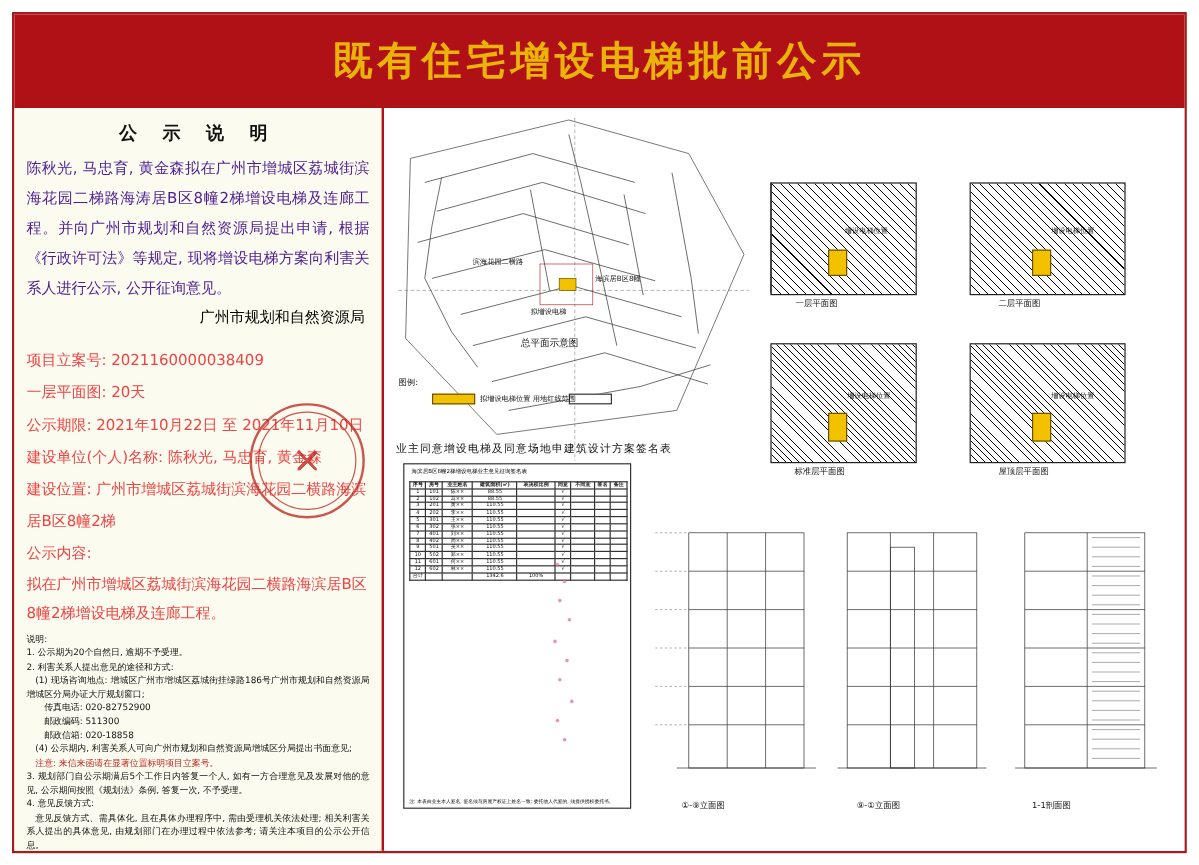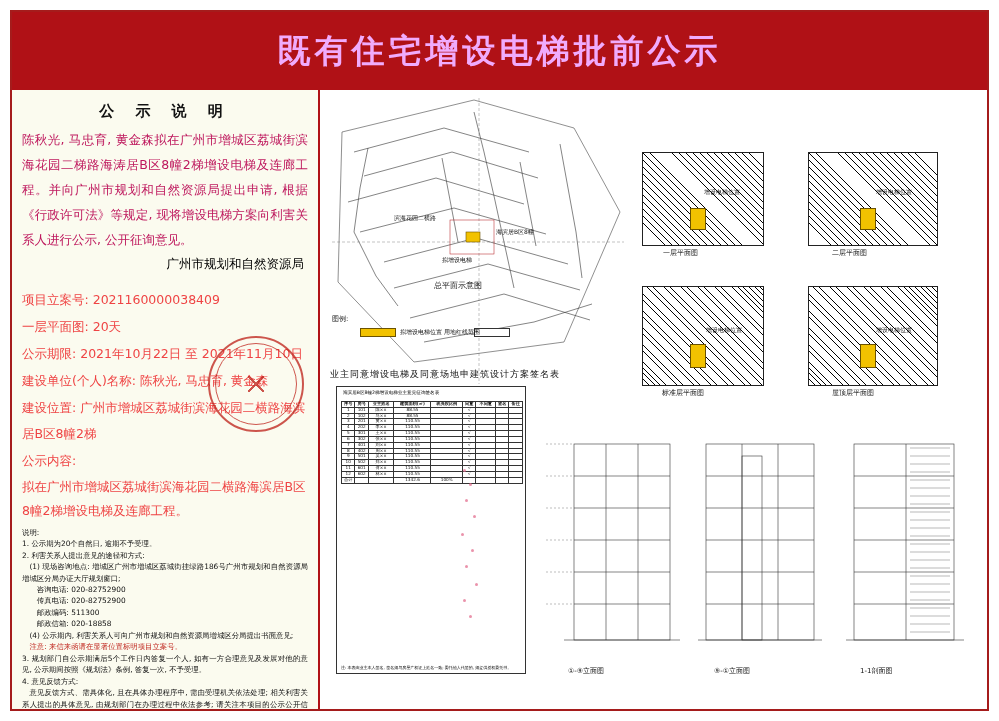--- a/index.html
+++ b/index.html
@@ -1,25 +1,25 @@
 <!DOCTYPE html>
 <html lang="zh"><head>
 <meta charset="utf-8">
 <style>
   html,body{margin:0;padding:0;background:#ffffff;}
   body{width:999px;height:721px;font-family:"DejaVu Sans","Liberation Sans",sans-serif;}
   #sheet{position:relative;width:999px;height:721px;background:#ffffff;box-sizing:border-box;}
   .outer-border{position:absolute;left:10px;top:10px;width:979px;height:701px;border:2px solid #a51c1c;box-sizing:border-box;}
   .title-bar{position:absolute;left:12px;top:12px;width:975px;height:78px;background:#b01116;display:flex;align-items:center;justify-content:center;}
-  .title-bar .t{color:#f0abfc;font-size:33px;letter-spacing:4px;font-weight:bold;font-family:"DejaVu Sans",sans-serif;}
+  .title-bar .t{color:#eab308;font-size:33px;letter-spacing:4px;font-weight:bold;font-family:"DejaVu Sans",sans-serif;}
   
   .left-panel{position:absolute;left:12px;top:90px;width:308px;height:619px;background:#fbfbef;border-right:2px solid #b01116;box-sizing:border-box;overflow:hidden;}
   .left-inner{padding:6px 10px 4px 10px;}
   .notice-head{text-align:center;font-size:15px;letter-spacing:8px;font-weight:bold;margin:6px 0 6px 0;color:#111;}
-  .notice-body{font-size:12.5px;line-height:2.0;color:#be185d;text-align:justify;}
+  .notice-body{font-size:12.5px;line-height:2.0;color:#4c1d95;text-align:justify;}
   .sign{margin-top:4px;text-align:right;font-size:12.5px;padding-right:4px;}
   .stamp{position:absolute;left:196px;top:246px;width:92px;height:92px;border:2px solid #c0271f;border-radius:50%;opacity:.78;}
   .stamp:after{content:"";position:absolute;left:50%;top:50%;width:16px;height:16px;margin:-8px 0 0 -8px;background:
      linear-gradient(45deg,transparent 44%,#c0271f 44%,#c0271f 56%,transparent 56%),
      linear-gradient(-45deg,transparent 44%,#c0271f 44%,#c0271f 56%,transparent 56%);}
   .stamp .ring{position:absolute;left:5px;top:5px;right:5px;bottom:5px;border:1px solid #c0271f;border-radius:50%;}
   .fields{margin-top:14px;font-size:12.5px;line-height:2.15;color:#ef4444;}
   .fields div{white-space:nowrap;overflow:hidden;}
   .fields .wrap{white-space:normal;}
   .small-notes{margin-top:4px;font-size:7.4px;line-height:1.55;color:#111;text-align:justify;}
@@ -83,21 +83,20 @@
           <span>公示内容:</span>
         </div>
         <div class="wrap ind" style="line-height:1.9;">拟在广州市增城区荔城街滨海花园二横路海滨居B区8幢2梯增设电梯及连廊工程。</div>
       </div>
 
       <div class="small-notes">
         <div>说明:</div>
         <div>1. 公示期为20个自然日, 逾期不予受理。</div>
         <div>2. 利害关系人提出意见的途径和方式:</div>
         <div class="ind1">(1) 现场咨询地点: 增城区广州市增城区荔城街挂绿路186号广州市规划和自然资源局增城区分局办证大厅规划窗口;</div>
-        <div class="ind2">    咨询电话: 020-82752900</div>
         <div class="ind2">    传真电话: 020-82752900</div>
         <div class="ind2">    邮政编码: 511300</div>
         <div class="ind2">    邮政信箱: 020-18858</div>
         <div class="ind1">(4) 公示期内, 利害关系人可向广州市规划和自然资源局增城区分局提出书面意见;</div>
         <div class="ind1 red">注意: 来信来函请在显著位置标明项目立案号。</div>
         <div>3. 规划部门自公示期满后5个工作日内答复一个人, 如有一方合理意见及发展对他的意见, 公示期间按照《规划法》条例, 答复一次, 不予受理。</div>
         <div>4. 意见反馈方式:</div>
         <div class="ind1">  意见反馈方式、需具体化, 且在具体办理程序中, 需由受理机关依法处理; 相关利害关系人提出的具体意见, 由规划部门在办理过程中依法参考; 请关注本项目的公示公开信息。</div>
 
       </div>

